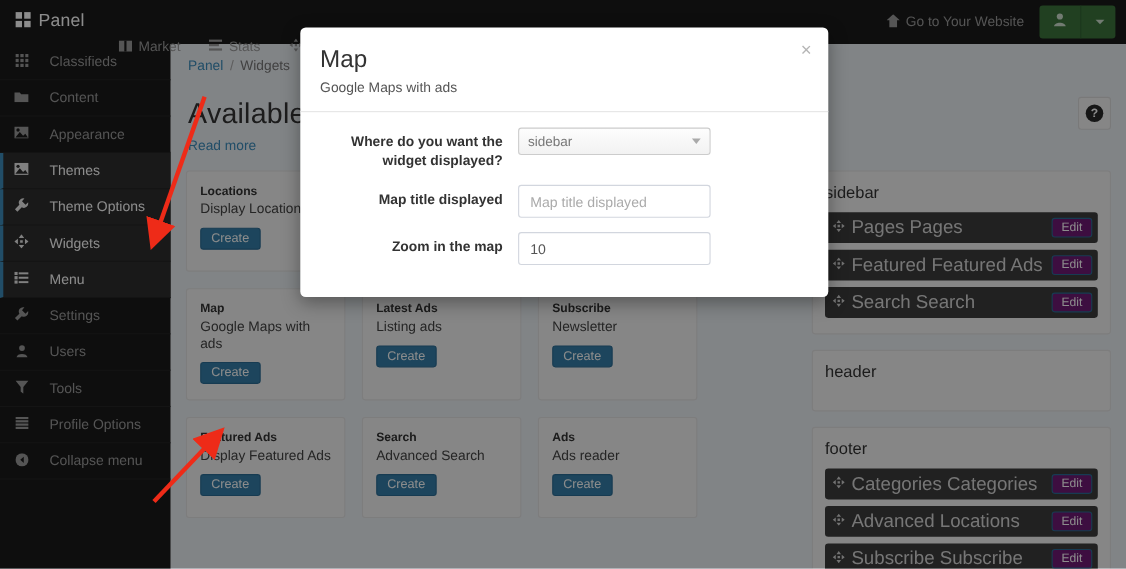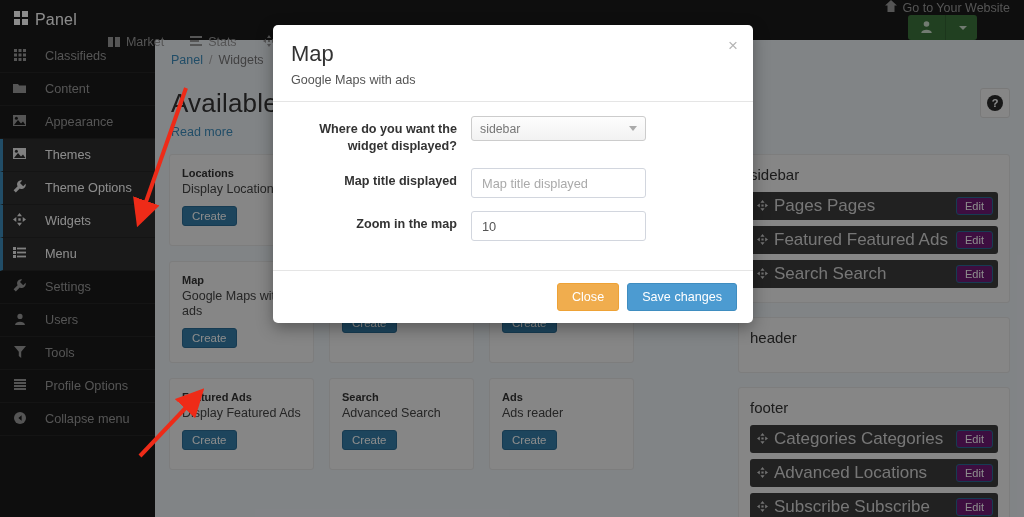--- a/index.html
+++ b/index.html
@@ -27,21 +27,21 @@
     display: flex; align-items: center; gap: 6px;
     color: #9b9b9b; font-size: 12.5px; padding: 0 13px; height: 40px;
     cursor: pointer; white-space: nowrap; margin-top: 44px;
   }
   .caret-d {
     width: 0; height: 0; border-left: 4px solid transparent;
     border-right: 4px solid transparent; border-top: 4px solid #9b9b9b;
     margin-left: 3px;
   }
   .topbar-right {
-    margin-left: auto; display: flex; align-items: center; height: 40px; flex-direction: column;
+    margin-left: auto; display: flex; align-items: center; height: 40px;
   }
   .goto-site {
     display: flex; align-items: center; gap: 6px; color: #9b9b9b;
     font-size: 12.5px; padding: 0 14px; cursor: pointer;
   }
   .user-btn {
     display: flex; align-items: center; height: 30px; margin-right: 10px;
     background: #3c763d; border-radius: 3px; overflow: hidden;
   }
   .user-btn .ub-main {
@@ -591,24 +591,20 @@
 
       <div class="frow">
         <div class="flabel">Zoom in the map</div>
         <div class="fctrl">
           <input class="inp" type="text" value="10" style="">
         </div>
       </div>
 
     </div>
 
-    <div class="modal-foot">
-      <button class="btn btn-close">Close</button>
-      <button class="btn btn-save">Save changes</button>
-    </div>
   </div>
 
   <svg class="arrows" viewBox="0 0 1024 517">
     <defs>
       <marker id="ah" markerWidth="7" markerHeight="7" refX="4" refY="3.5" orient="auto">
         <path d="M0,0 L7,3.5 L0,7 Z" fill="#ee2b18"></path>
       </marker>
     </defs>
     <line x1="186" y1="88" x2="141" y2="216" stroke="#ee2b18" stroke-width="4" marker-end="url(#ah)"></line>
     <line x1="140" y1="456" x2="196" y2="397" stroke="#ee2b18" stroke-width="4" marker-end="url(#ah)"></line>

